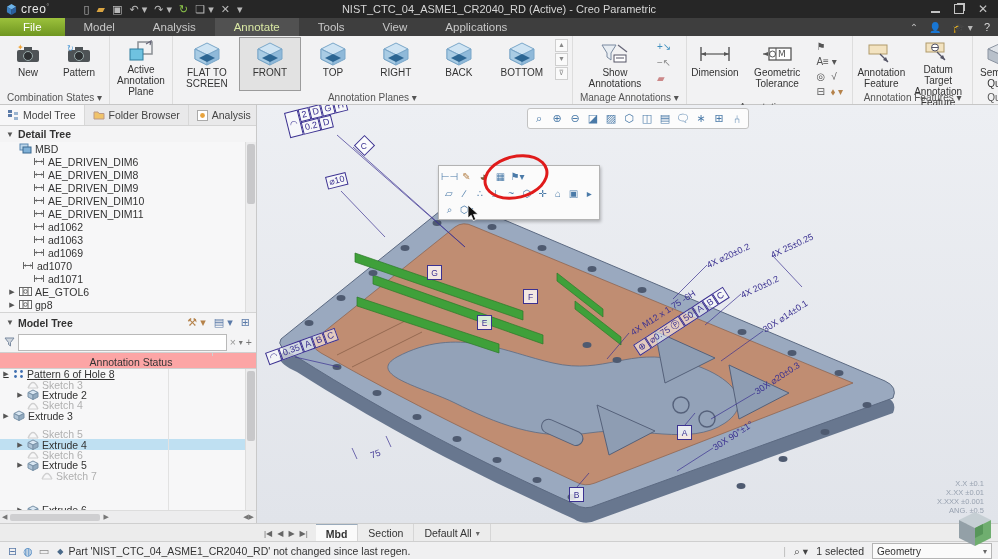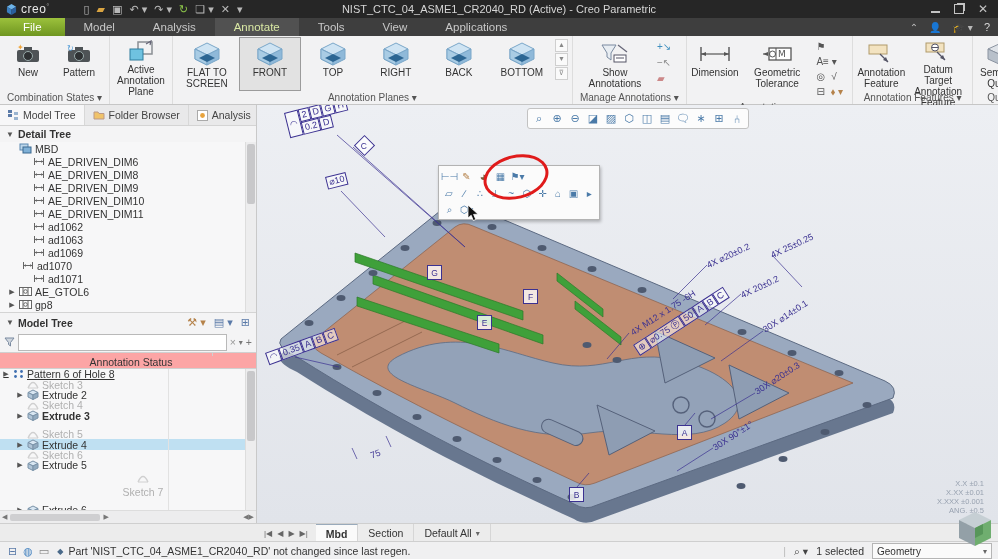--- a/index.html
+++ b/index.html
@@ -643,21 +643,21 @@
         <div class="trow dim" style="padding-left: 16px; height: 10.4px;">
           <span class="arrow"></span>
           <span style="opacity:0.45">
             <svg width="12" height="9" viewBox="0 0 12 9">
               <path d="M1 8 Q6 -3 11 8" fill="none" stroke="#a0a0a0" stroke-width="1.3"></path>
               <line x1="1" y1="8" x2="11" y2="8" stroke="#a0a0a0"></line>
             </svg>
           </span>
           <span>Sketch 4</span>
         </div>
-        <div class="trow" style="padding-left: 16px; height: 10.4px; font-weight: bold;">
+        <div class="trow" style="padding-left: 2px; height: 10.4px;">
           <span class="arrow">▶</span>
           <span style="opacity:1">
             <svg width="12" height="11" viewBox="0 0 12 11">
               <polygon points="6,1 11,3.5 6,6 1,3.5" fill="#d8e6f2" stroke="#7a92a8"></polygon>
               <polygon points="1,3.5 6,6 6,10.5 1,8" fill="#b0c4d6" stroke="#7a92a8"></polygon>
               <polygon points="11,3.5 6,6 6,10.5 11,8" fill="#92aabf" stroke="#7a92a8"></polygon>
             </svg>
           </span>
           <span>Extrude 3</span>
         </div>
@@ -696,21 +696,21 @@
           <span class="arrow">▶</span>
           <span style="opacity:1">
             <svg width="12" height="11" viewBox="0 0 12 11">
               <polygon points="6,1 11,3.5 6,6 1,3.5" fill="#d8e6f2" stroke="#7a92a8"></polygon>
               <polygon points="1,3.5 6,6 6,10.5 1,8" fill="#b0c4d6" stroke="#7a92a8"></polygon>
               <polygon points="11,3.5 6,6 6,10.5 11,8" fill="#92aabf" stroke="#7a92a8"></polygon>
             </svg>
           </span>
           <span>Extrude 5</span>
         </div>
-        <div class="trow dim" style="padding-left: 30px; height: 10.4px; flex-direction: column;">
+        <div class="trow dim" style="padding-left: 30px; height: 10.4px;">
           <span class="arrow"></span>
           <span style="opacity:0.45">
             <svg width="12" height="9" viewBox="0 0 12 9">
               <path d="M1 8 Q6 -3 11 8" fill="none" stroke="#a0a0a0" stroke-width="1.3"></path>
               <line x1="1" y1="8" x2="11" y2="8" stroke="#a0a0a0"></line>
             </svg>
           </span>
           <span>Sketch 7</span>
         </div>
         <div class="trow" style="padding-left: 16px; height: 10.4px; margin-top: 24px;">

